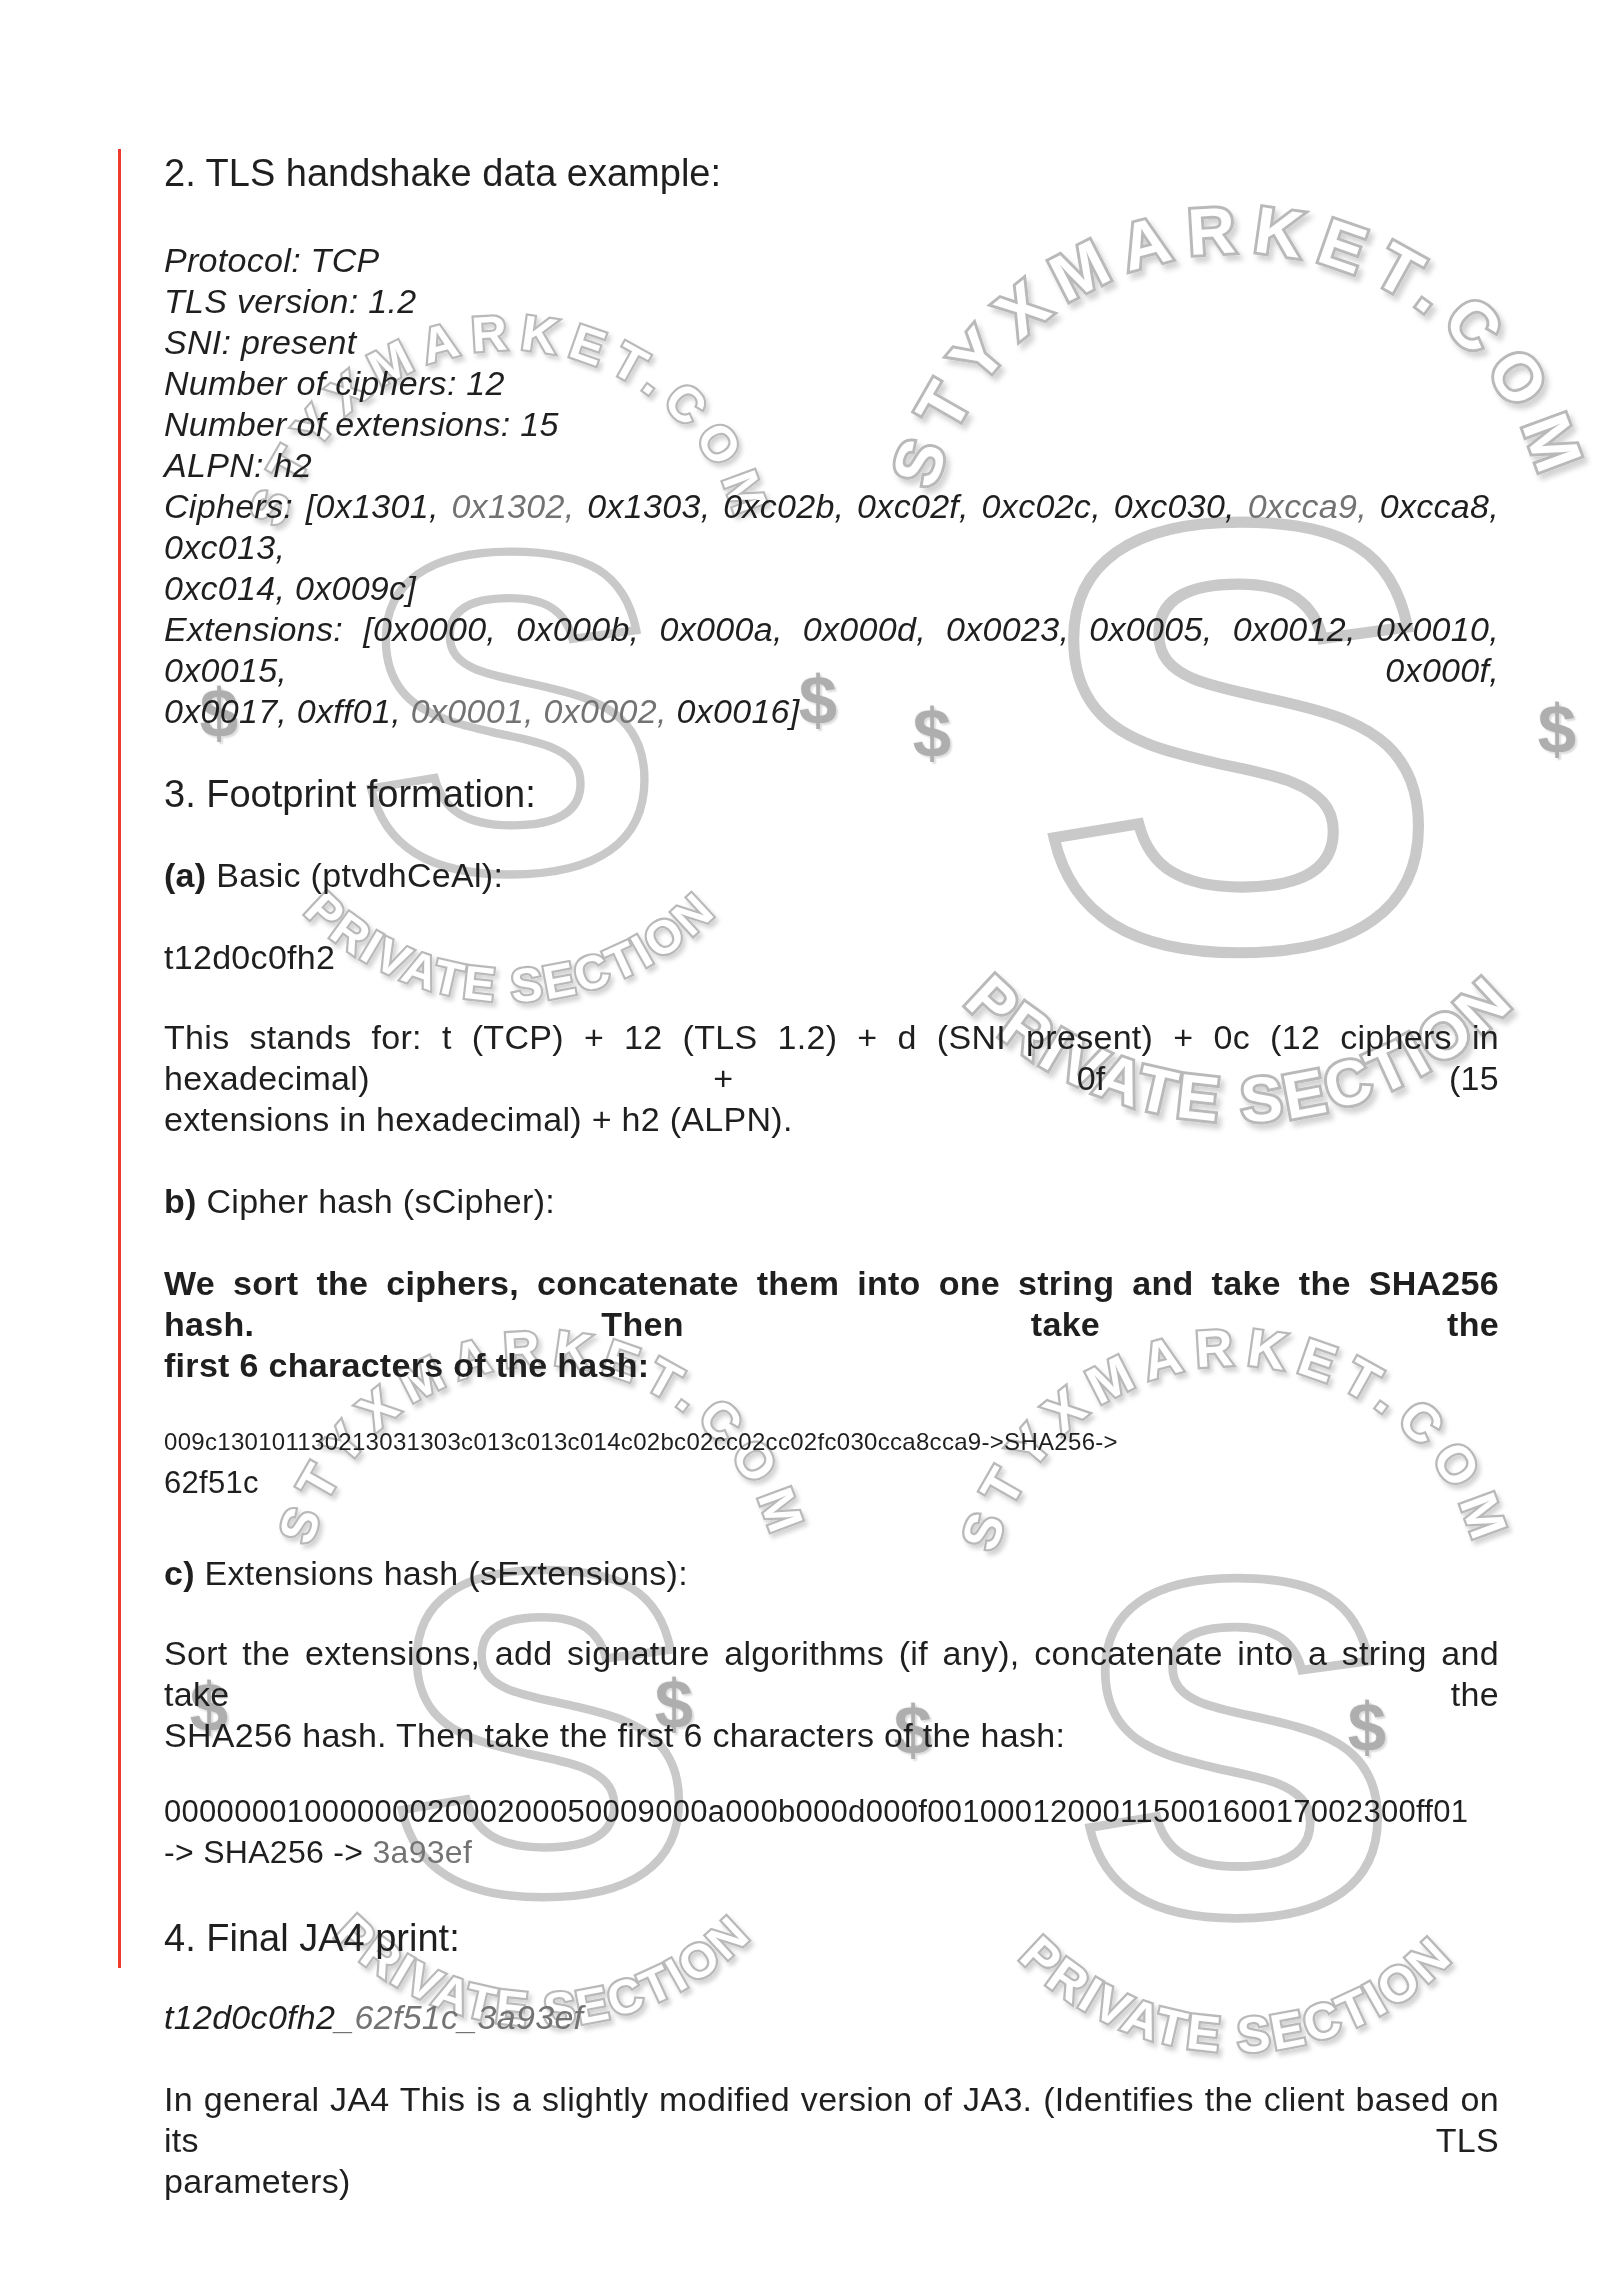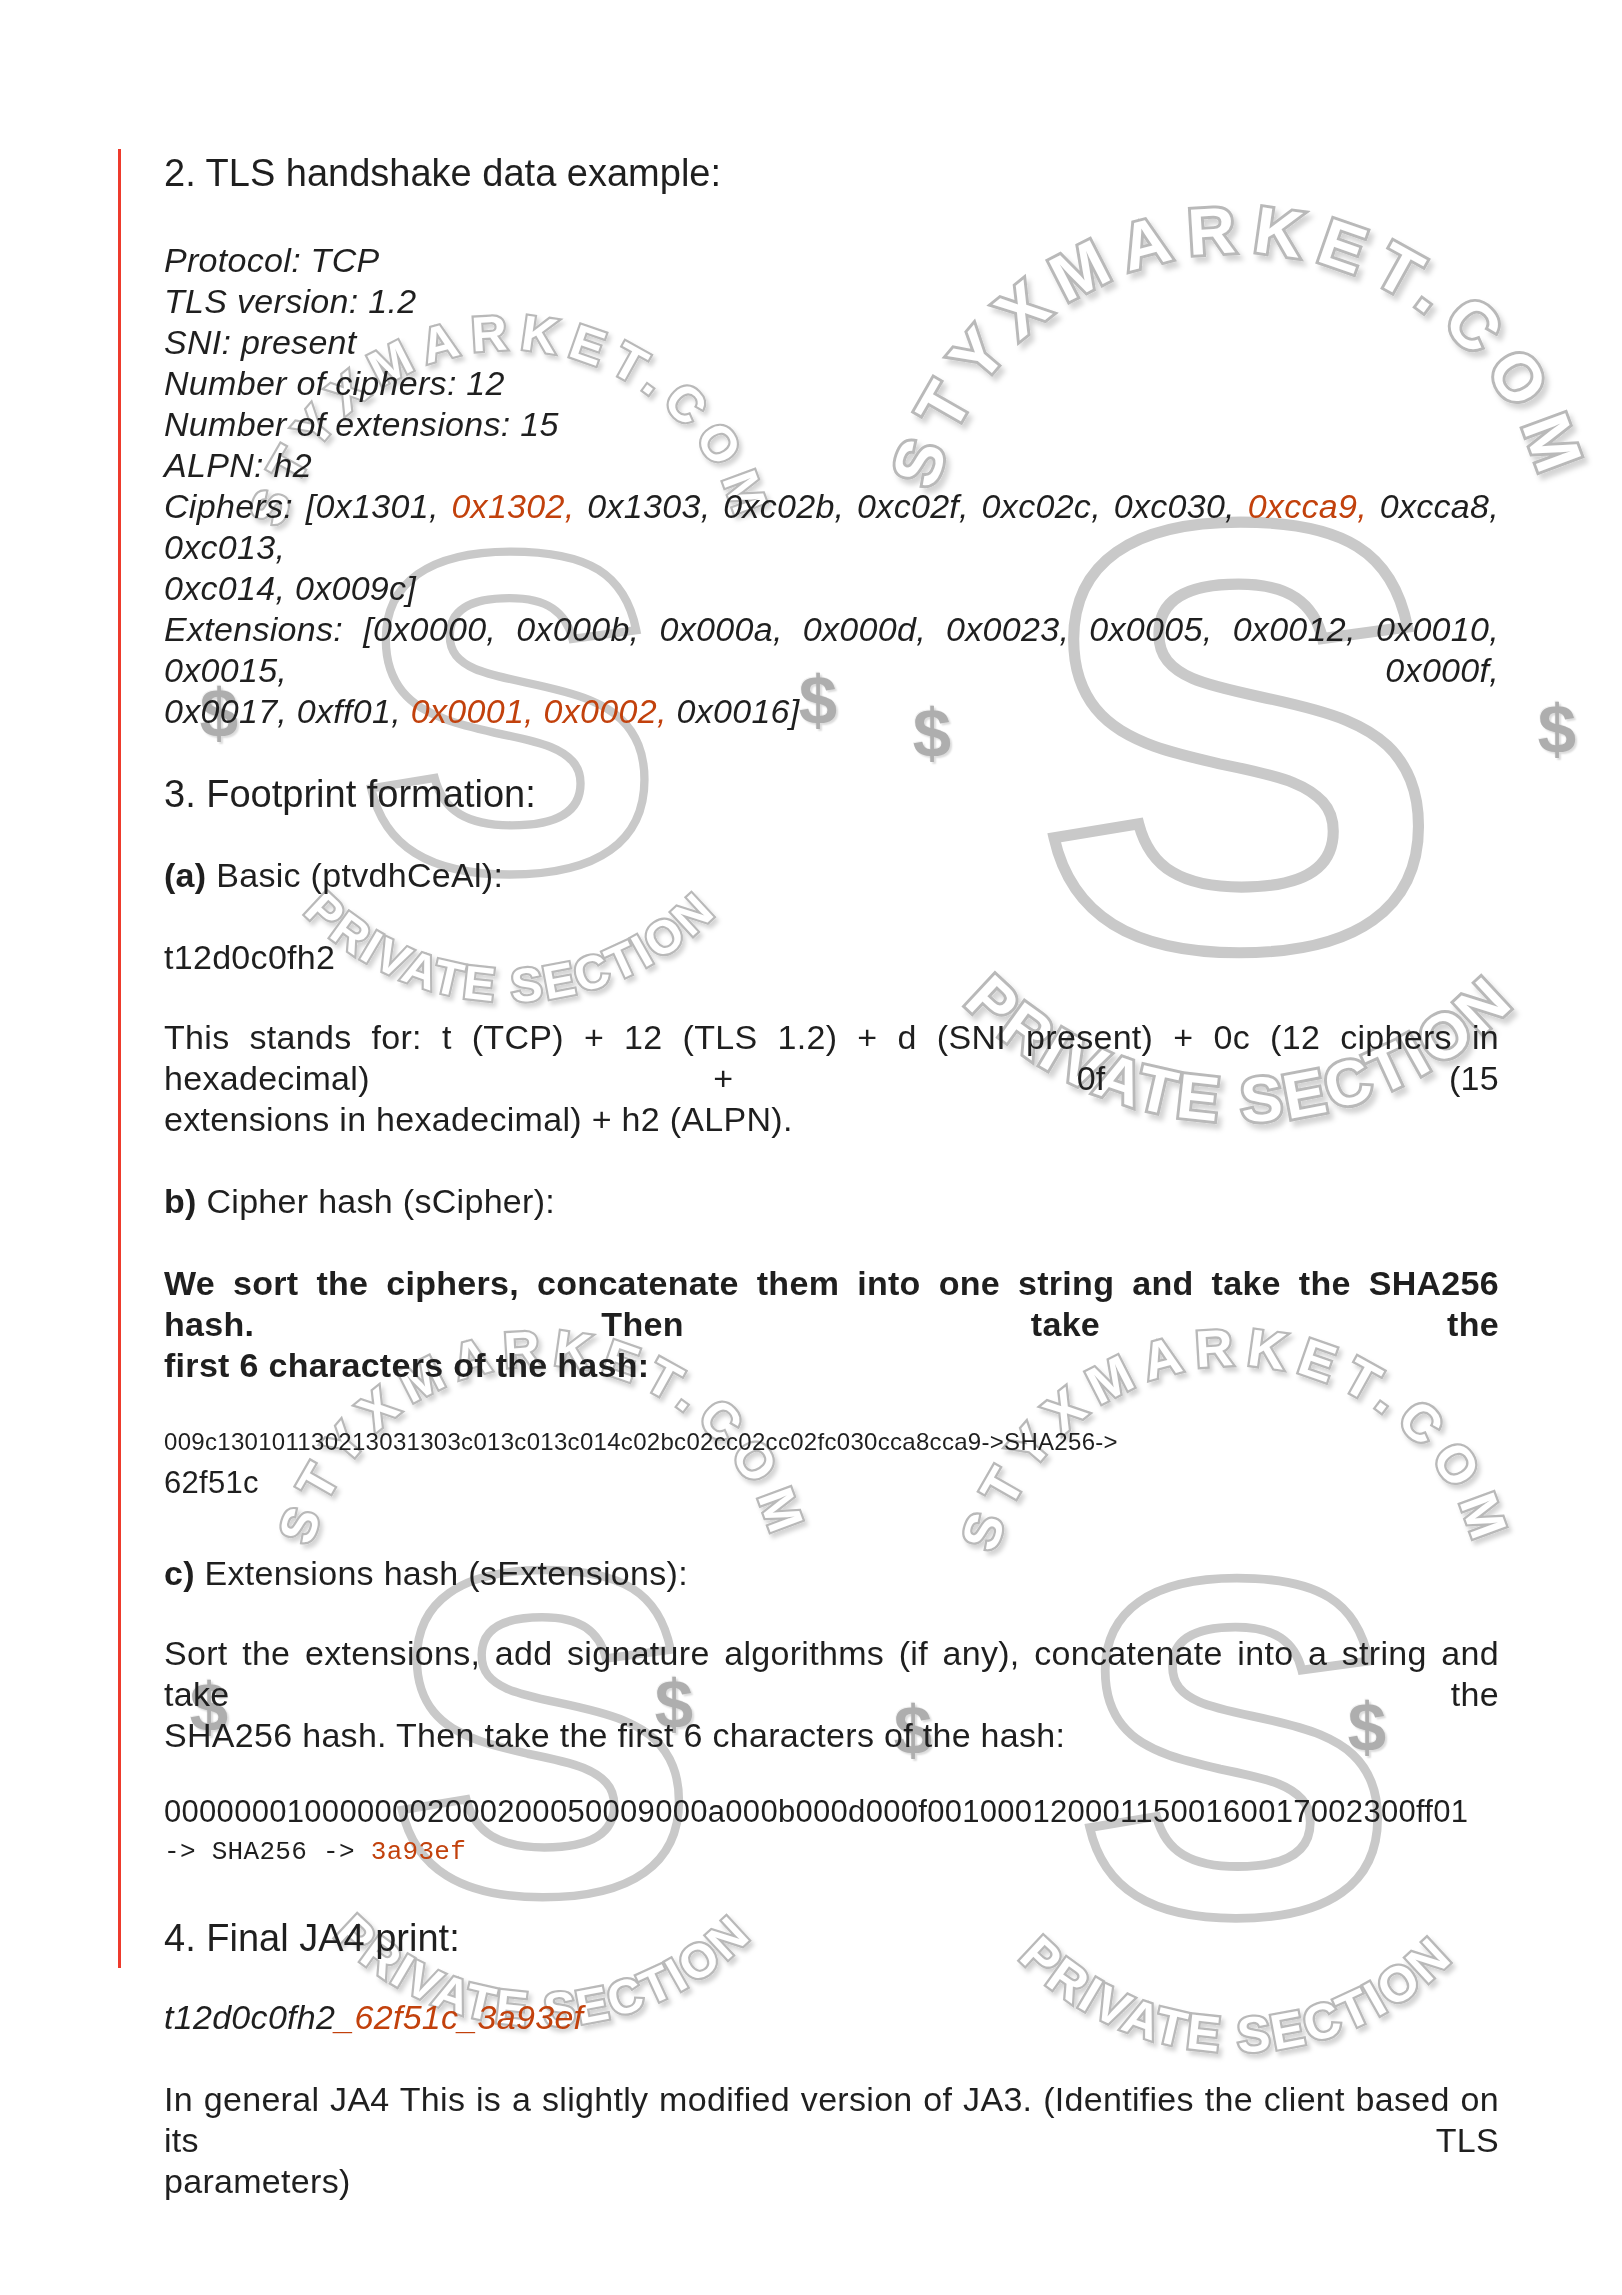--- a/index.html
+++ b/index.html
@@ -60,21 +60,21 @@
   }
   .h{
     font-weight:normal;
     font-size:38px;
     line-height:46px;
     letter-spacing:0;
   }
   .it{font-style:italic;}
   .b{font-weight:bold;font-style:normal;}
   .fill{text-align:justify;text-align-last:justify;}
-  .mut{color:#c2410c;}
+  .mut{color:#737373;}
   .hexline{
     font-size:31px;
     letter-spacing:0.3px;
     white-space:nowrap;
   }
   .hashflex{
     display:flex;
     justify-content:flex-start;
     font-size:24px;
     letter-spacing:0.3px;
@@ -173,21 +173,21 @@
       <span class="b">c)</span><span> Extensions hash (sExtensions):</span>
     </div>
 
     <div style="margin-top:39px;">
       <div class="line fill">Sort the extensions, add signature algorithms (if any), concatenate into a string and take the</div>
       <div class="line">SHA256 hash. Then take the first 6 characters of the hash:</div>
     </div>
 
     <div style="margin-top:35px;">
       <div class="line hexline">0000000100000002000200050009000a000b000d000f0010001200011500160017002300ff01</div>
-      <div class="line" style="font-size:26px;font-family:Liberation Mono, monospace;"><span>-&gt; SHA256 -&gt; </span><span class="mut">3a93ef</span></div>
+      <div class="line" style="font-size:32px;"><span>-&gt; SHA256 -&gt; </span><span class="mut">3a93ef</span></div>
     </div>
 
     <div class="h" style="margin-top:42px;">4. Final JA4 print:</div>
 
     <div class="line it" style="margin-top:36px;"><span>t12d0c0fh2</span><span class="mut">_62f51c_3a93ef</span></div>
 
     <div style="margin-top:41px;">
       <div class="line fill">In general JA4 This is a slightly modified version of JA3. (Identifies the client based on its TLS</div>
       <div class="line">parameters)</div>
     </div>

